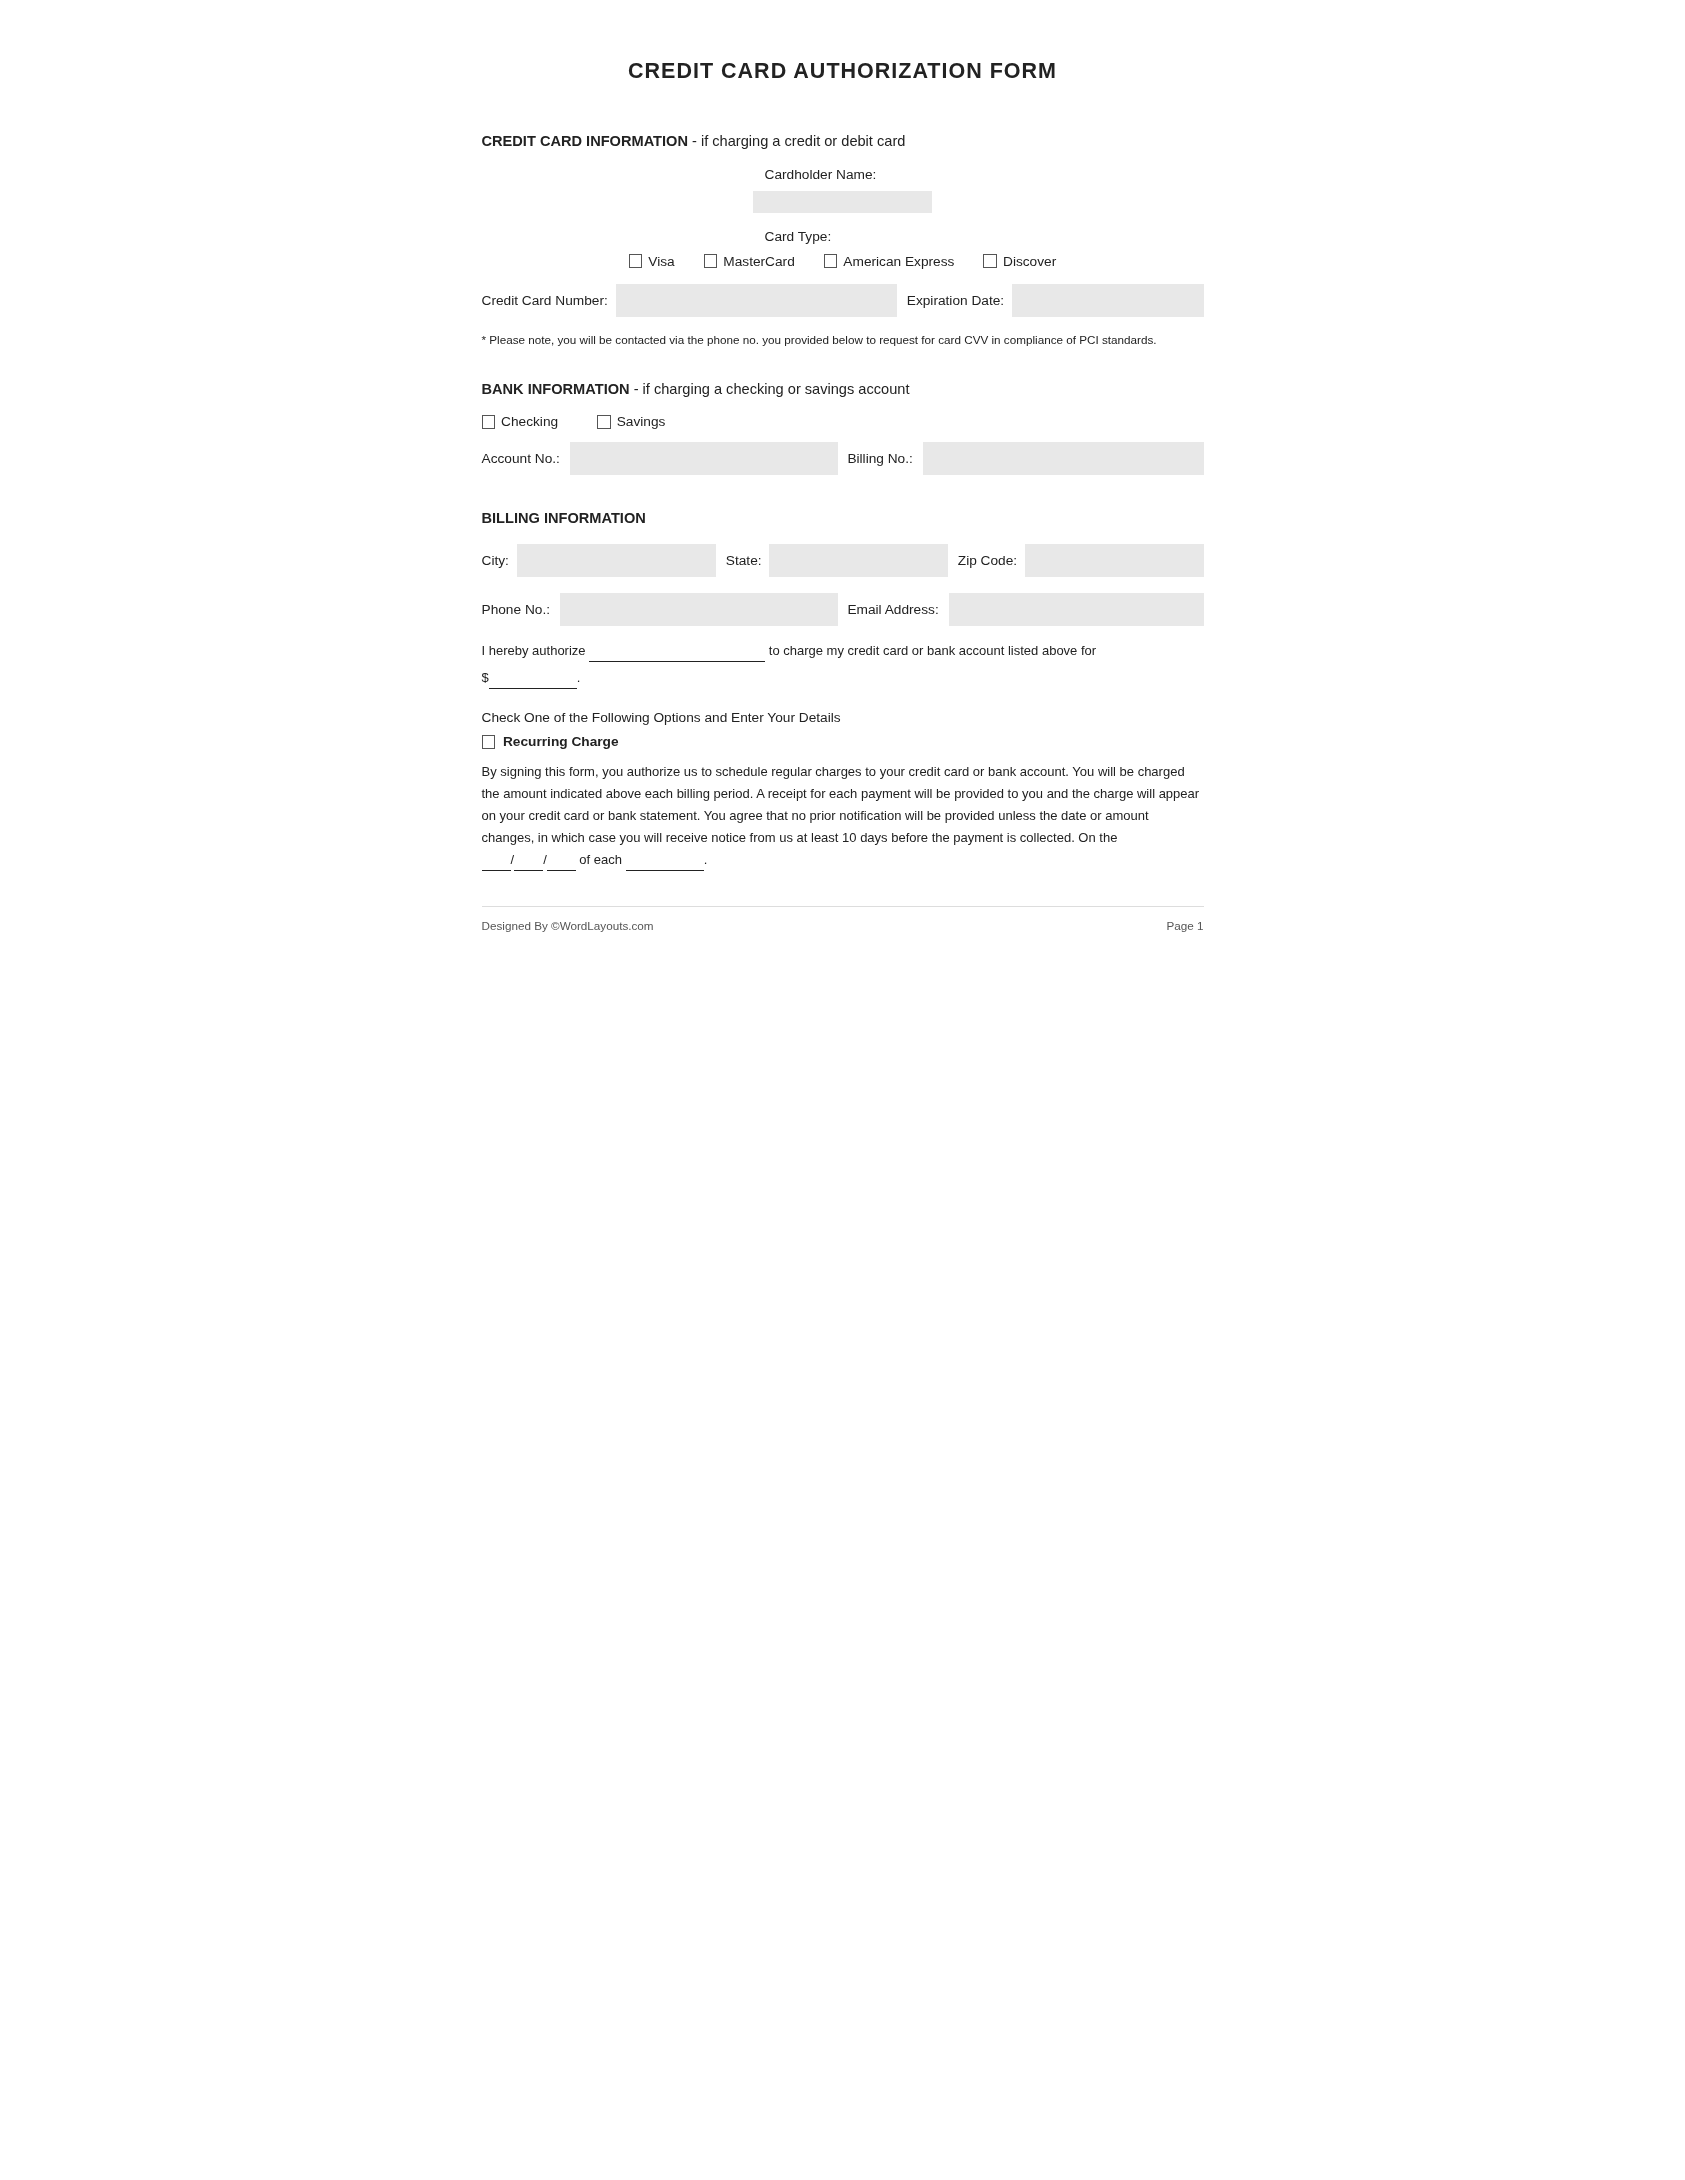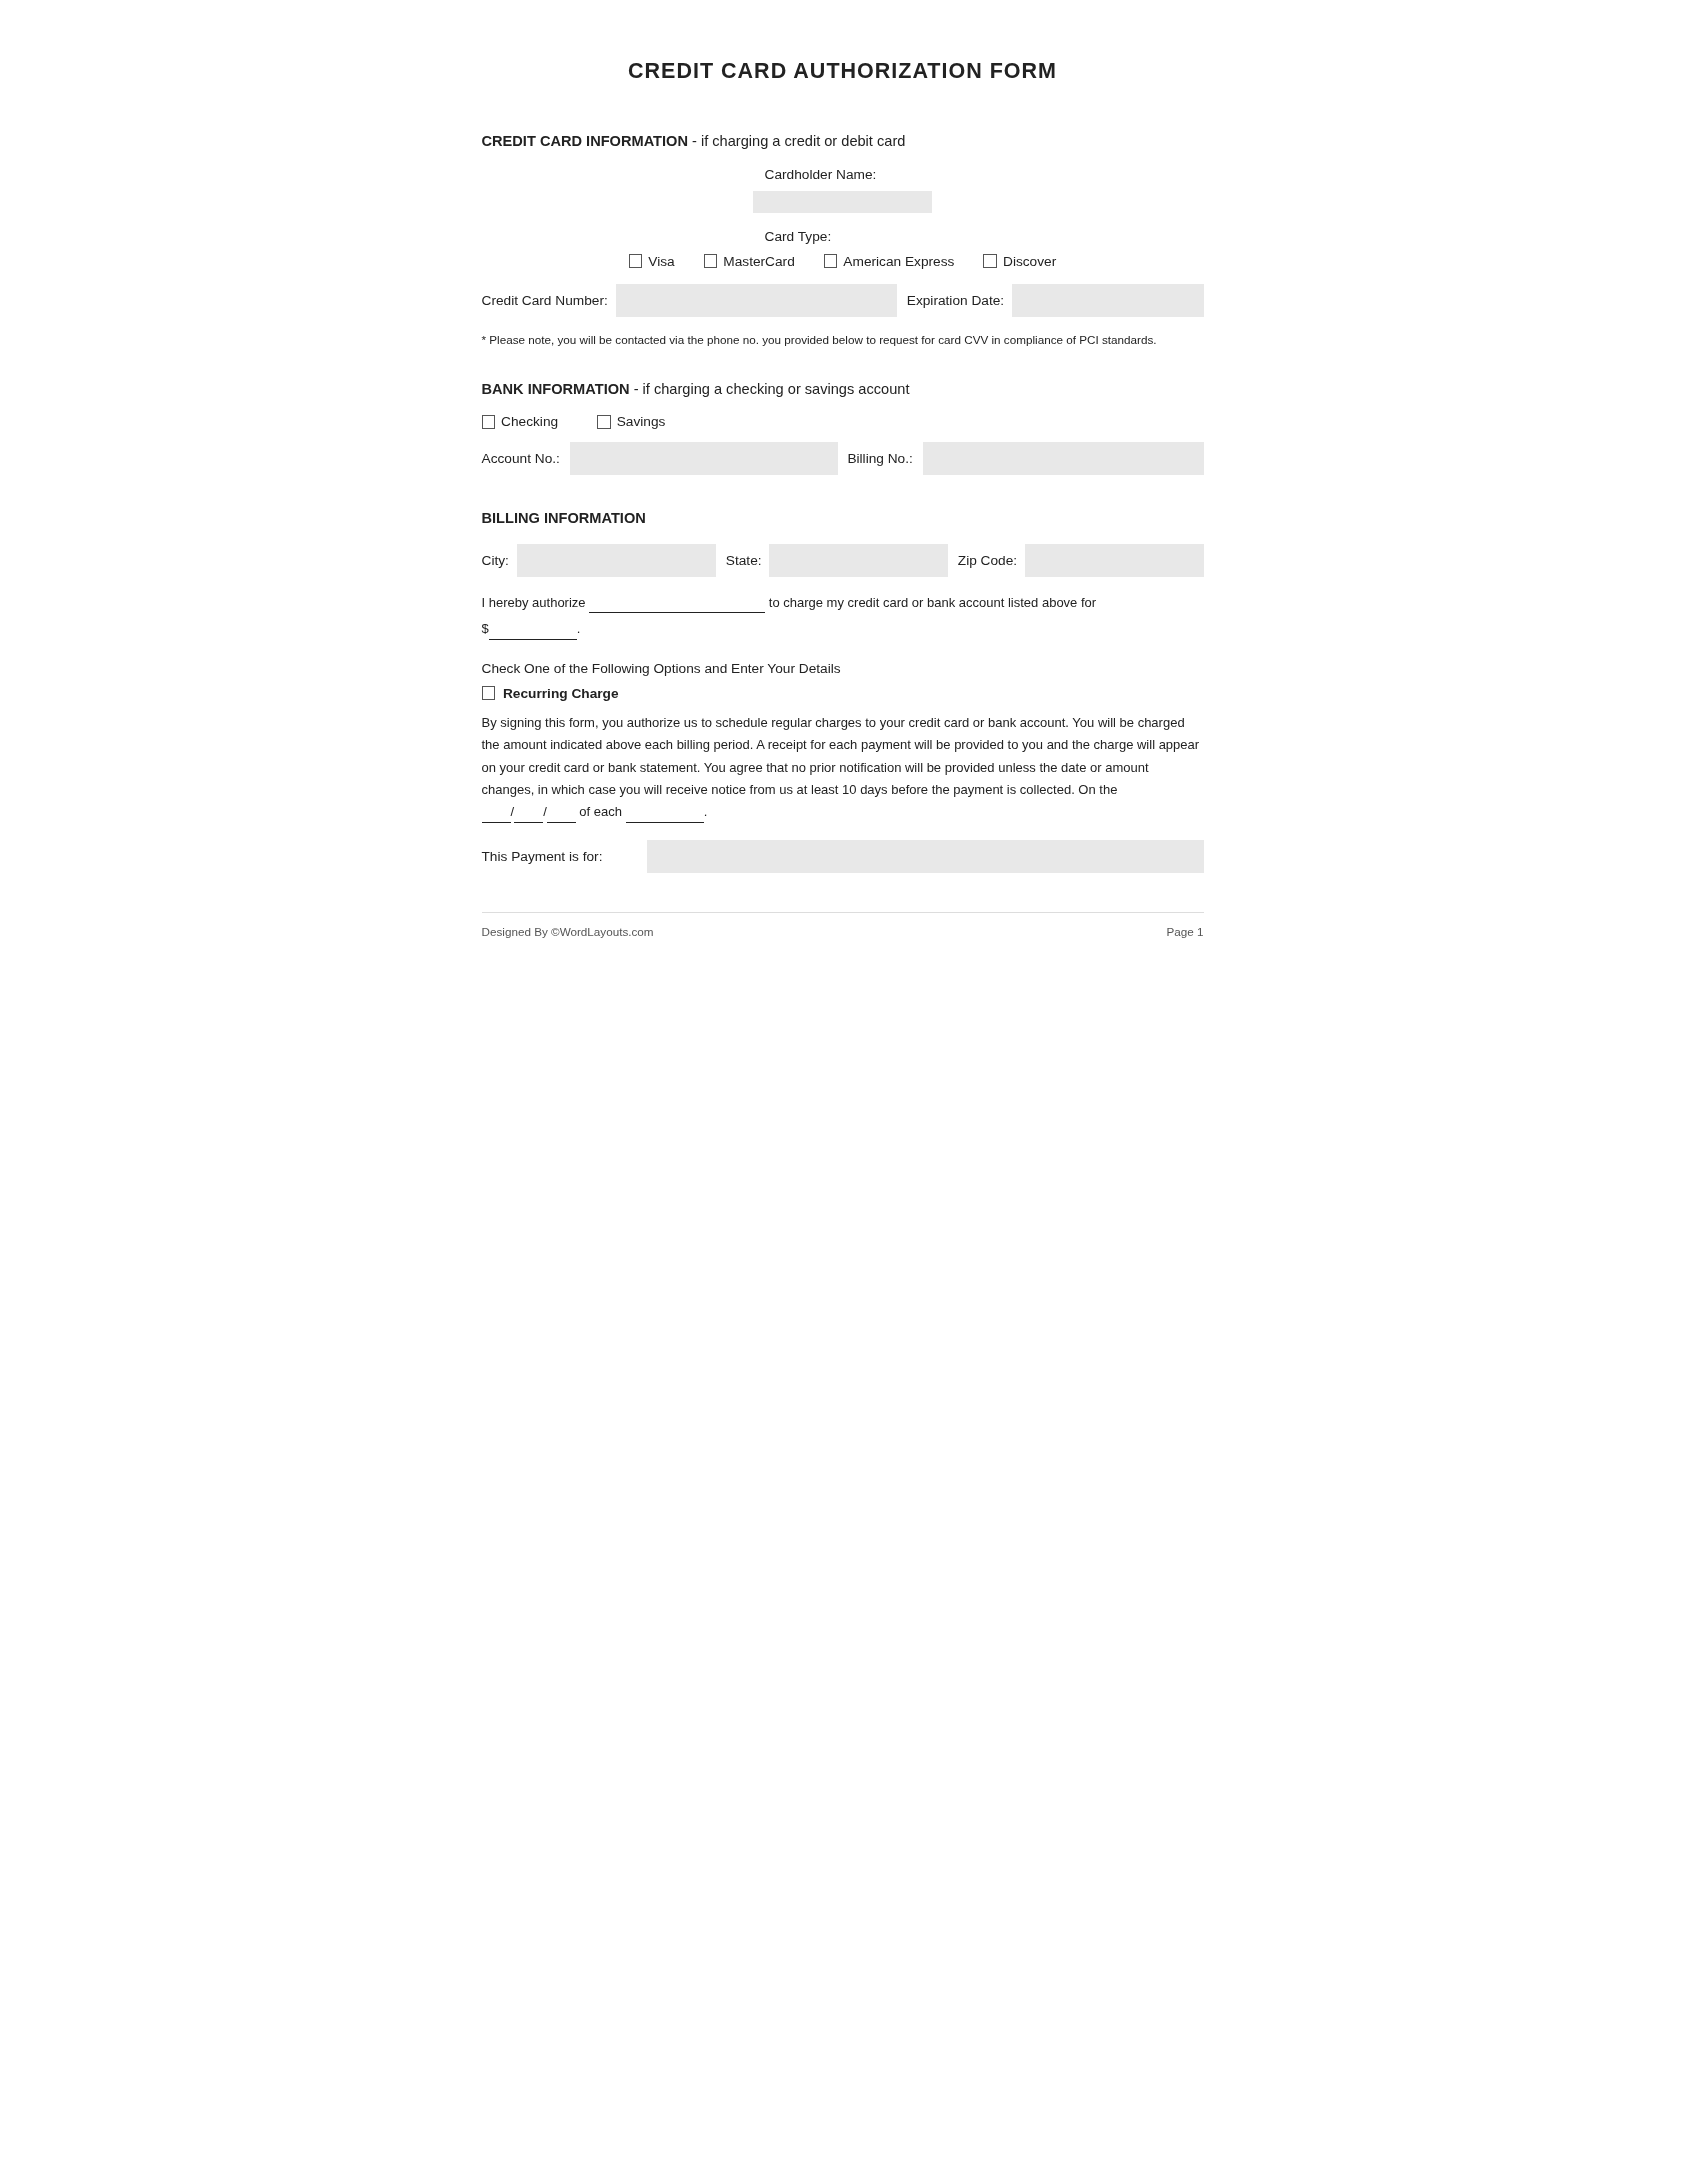--- a/index.html
+++ b/index.html
@@ -384,20 +384,30 @@
       <span class="inline-label">State:</span>
       <input class="form-input" type="text" style="flex: 1 1 0%;">
     </div>
     <div class="zip-group">
       <span class="inline-label">Zip Code:</span>
       <input class="form-input" type="text" style="flex: 1 1 0%;">
     </div>
   </div>
 
   
+  <div class="two-col-row">
+    <div class="left-group">
+      <span class="inline-label">Phone No.:</span>
+      <input class="form-input" type="text" style="">
+    </div>
+    <div class="right-group">
+      <span class="inline-label">Email Address:</span>
+      <input class="form-input" type="text" style="">
+    </div>
+  </div>
 
   
   <p class="authorize-text">
     <span>I hereby authorize </span><span class="underline-blank"></span><span> to charge my credit card or bank account listed above for</span>
   </p>
   <p class="authorize-text">
     <span>$</span><span class="dollar-blank"></span><span>.</span>
   </p>
 
   <br>
@@ -411,23 +421,19 @@
     <span class="recurring-label">Recurring Charge</span>
   </div>
 
   
   <p class="recurring-description">
     By signing this form, you authorize us to schedule regular charges to your credit card or bank account. You will be charged the amount indicated above each billing period. A receipt for each payment will be provided to you and the charge will appear on your credit card or bank statement. You agree that no prior notification will be provided unless the date or amount changes, in which case you will receive notice from us at least 10 days before the payment is collected. On the<br>
     <span class="date-blank"></span>/<span class="date-blank"></span>/<span class="date-blank"></span> of each <span class="month-blank"></span>.
   </p>
 
   
-  <div class="payment-for-row">
-    <span class="payment-for-label">This Payment is for:</span>
-    <input class="form-input" type="text" style="">
-  </div>
 </div>
 
 <div class="footer">
   <span>Designed By ©WordLayouts.com</span>
   <span>Page  1</span>
 </div>
 
 
 </body></html>

